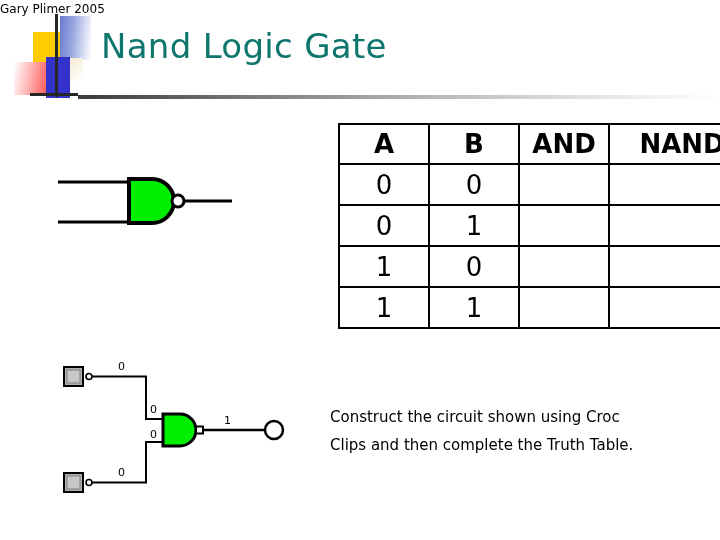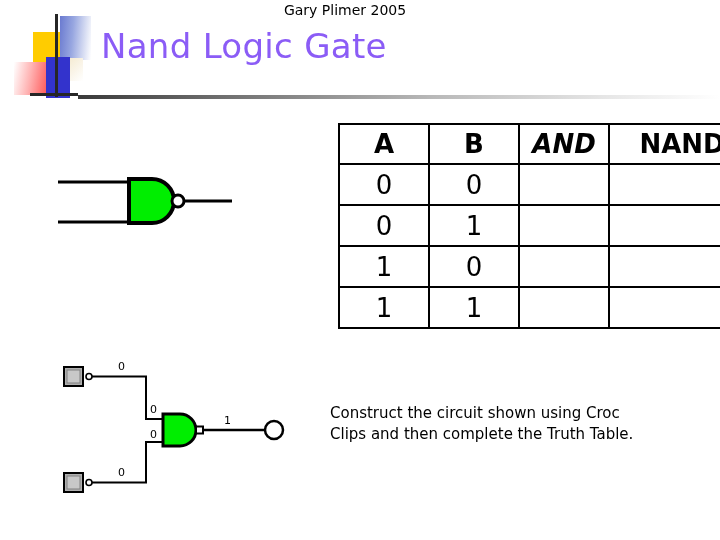--- a/index.html
+++ b/index.html
@@ -15,23 +15,23 @@
     font-family: "DejaVu Sans", sans-serif;
     -webkit-font-smoothing: none;
   }
 
   
   .credit {
     position: absolute;
     top: 2px;
     left: 0;
     width: 690px;
-    text-align: center;
-    font-family: "DejaVu Sans", sans-serif;
-    font-size: 14px;
+    text-align: left;
+    font-family: "DejaVu Sans", sans-serif;
+    font-size: 12px;
     color: #000000;
     letter-spacing: 0px;
   }
 
   
   .deco {
     position: absolute;
     left: 0;
     top: 0;
     width: 110px;
@@ -80,21 +80,21 @@
     background: #262626;
   }
 
   
   .title {
     position: absolute;
     left: 101px;
     top: 26px;
     font-family: "DejaVu Sans", sans-serif;
     font-size: 34px;
-    color: #8b5cf6;
+    color: #0f766e;
     white-space: nowrap;
     letter-spacing: 0.3px;
   }
   .title-rule {
     position: absolute;
     left: 78px;
     top: 95px;
     width: 642px;
     height: 4px;
     background: linear-gradient(90deg, #3a3a3a 0%, #6e6e6e 22%, #b8b8b8 55%, #e6e6e6 82%, #ffffff 100%);
@@ -114,21 +114,21 @@
     height: 39px;
     text-align: center;
     vertical-align: middle;
     font-family: "DejaVu Sans", sans-serif;
     font-size: 26px;
     color: #000000;
     padding: 0;
   }
   .truth-table .col-a { width: 88px; }
   .truth-table .col-b { width: 88px; }
-  .truth-table .col-and { width: 88px; font-style: italic; }
+  .truth-table .col-and { width: 88px; }
   .truth-table .col-nand { width: 98px; padding-left: 23px; }
   .truth-table thead td {
     font-weight: bold;
     height: 38px;
   }
 
   
   .gate-big {
     position: absolute;
     left: 50px;
@@ -147,21 +147,21 @@
   }
 
   
   .instruction {
     position: absolute;
     left: 330px;
     top: 403px;
     width: 330px;
     font-family: "DejaVu Sans", sans-serif;
     font-size: 15px;
-    line-height: 21px;
+    line-height: 28px;
     color: #000000;
   }
 </style>
 </head>
 <body>
 
 <div class="credit">Gary Plimer 2005</div>
 
 <div class="deco">
   <div class="sq-yellow"></div>

